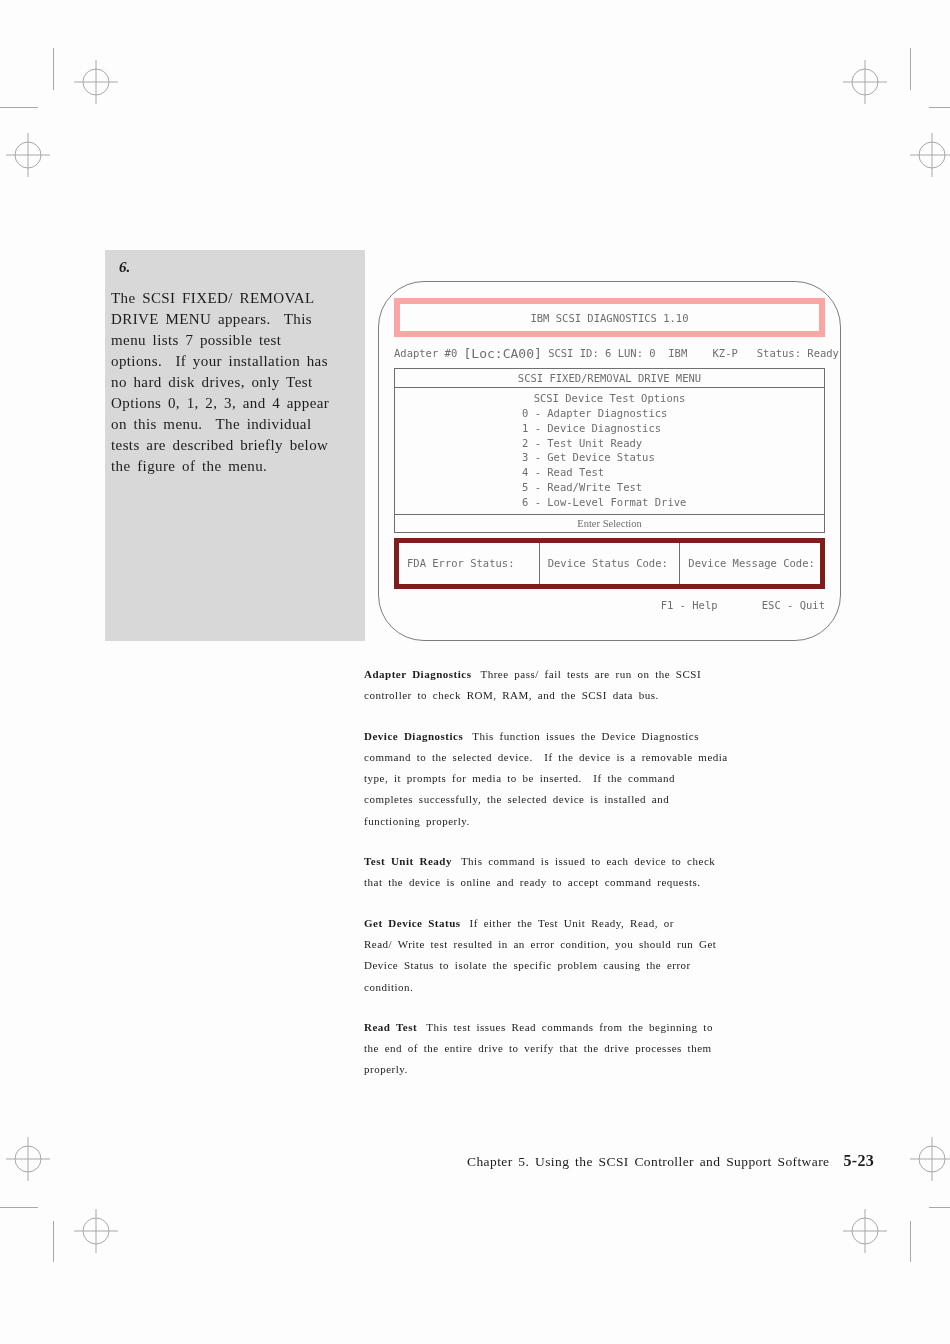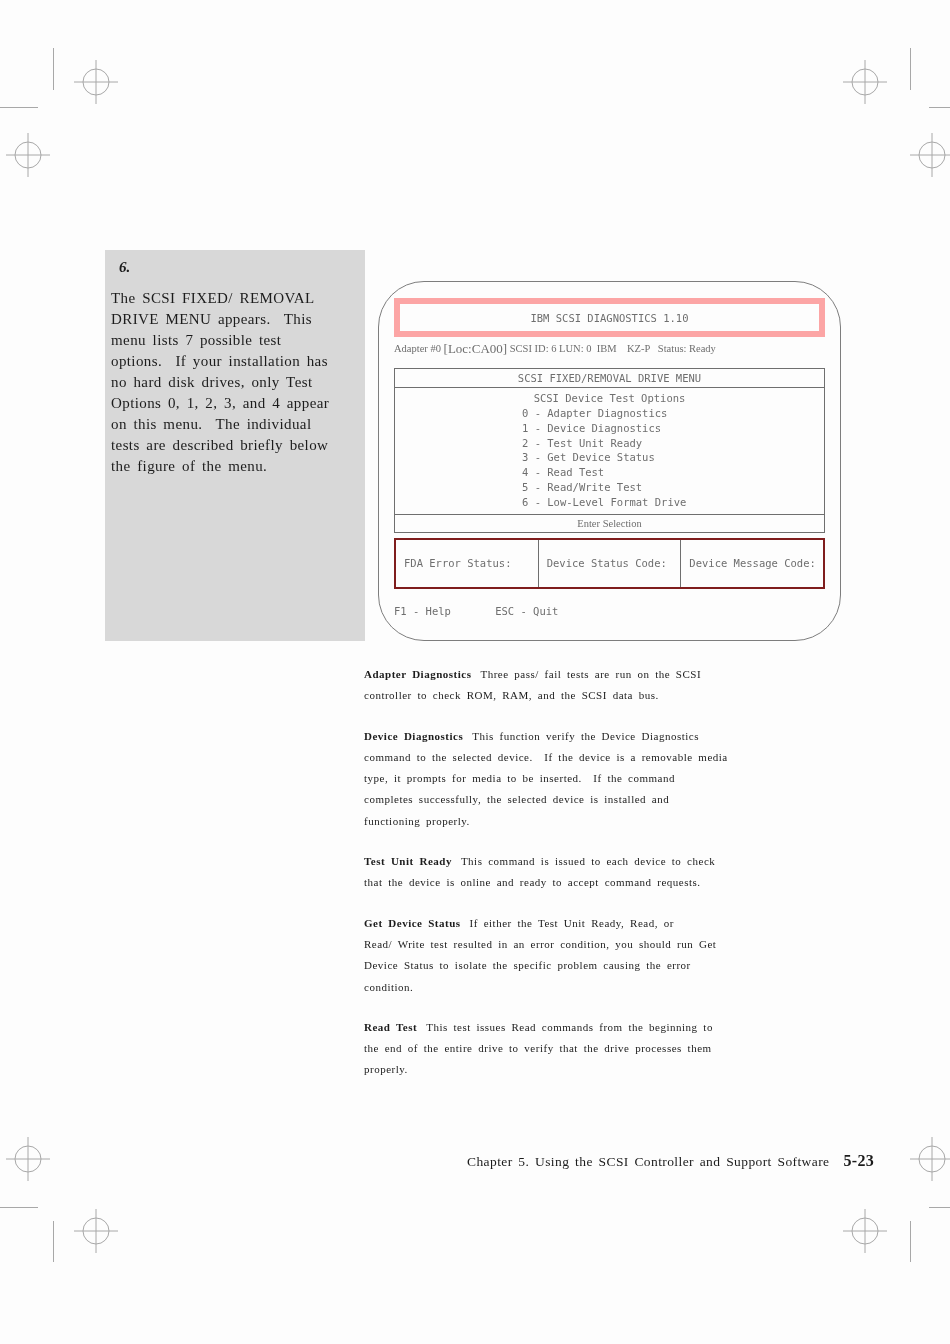--- a/index.html
+++ b/index.html
@@ -39,45 +39,45 @@
     position:absolute; left:378px; top:281px; width:463px; height:360px;
     border:1.5px solid #7d7d7d; border-radius:46px;
     font-family:"DejaVu Sans Mono", monospace;
     font-size:10.5px; color:#6e6e6e;
   }
   .t-inner { position:absolute; left:15px; right:15px; top:0; }
   .t-titlebox {
     margin-top:16px; height:39px; border:6px solid #fca5a5;
     display:flex; align-items:center; justify-content:center;
   }
-  .t-adapter { margin-top:6px; height:20px; line-height:12px; white-space:pre;font-family:Liberation Serif, serif; }
+  .t-adapter { margin-top:6px; height:20px; line-height:20px; white-space:pre; }
   .t-adapter .loc-bracket { font-size:13px; vertical-align:-1px; }
   .t-menubox { margin-top:5px; border:1px solid #6f6f6f; }
   .t-menuheader {
     height:19px; line-height:19px; text-align:center;
     border-bottom:1px solid #6f6f6f;
   }
   .t-options { padding:3px 0 4px 0; }
   .t-opt-title { text-align:center; height:15px; line-height:15px; }
   .t-optlist { padding-left:127px; }
   .t-option { height:14.8px; line-height:14.8px; white-space:pre; }
   .t-prompt {
     height:18px; line-height:18px; text-align:center;
     border-top:1px solid #6f6f6f;
     font-family:Liberation Serif, serif;
   }
   .t-statusrow {
-    margin-top:5px; height:51px; border:2px solid #7f1d1d; display:flex;
+    margin-top:5px; height:51px; border:5px solid #7f1d1d; display:flex;
   }
   .t-statuscell {
     flex:1; display:flex; align-items:center; padding-left:8px;
     border-right:1px solid #6f6f6f; white-space:pre;
   }
   .t-statuscell:last-child { border-right:none; }
-  .t-fkeys { margin-top:16px; text-align:left; white-space:pre; }
+  .t-fkeys { margin-top:10px; text-align:right; white-space:pre; }
 
   
   .descriptions {
     position:absolute; left:364px; top:664px; width:525px;
     font-size:11px; line-height:21.3px;
     letter-spacing:0.5px; word-spacing:2.5px;
   }
   .desc-para { margin-bottom:19px; }
   .desc-line { white-space:pre; }
   .desc-term { font-weight:bold; padding-right:9px; }
@@ -210,21 +210,21 @@
       <div class="t-fkeys">F1 - Help       ESC - Quit</div>
     </div>
   </div>
 
   <div class="descriptions">
     <div class="desc-para">
       <div class="desc-line"><span class="desc-term">Adapter Diagnostics</span><span>Three pass/ fail tests are run on the SCSI</span></div>
       <div class="desc-line">controller to check ROM, RAM, and the SCSI data bus.</div>
     </div>
     <div class="desc-para">
-      <div class="desc-line"><span class="desc-term">Device Diagnostics</span><span>This function verify the Device Diagnostics</span></div>
+      <div class="desc-line"><span class="desc-term">Device Diagnostics</span><span>This function issues the Device Diagnostics</span></div>
       <div class="desc-line">command to the selected device.  If the device is a removable media</div>
       <div class="desc-line">type, it prompts for media to be inserted.  If the command</div>
       <div class="desc-line">completes successfully, the selected device is installed and</div>
       <div class="desc-line">functioning properly.</div>
     </div>
     <div class="desc-para">
       <div class="desc-line"><span class="desc-term">Test Unit Ready</span><span>This command is issued to each device to check</span></div>
       <div class="desc-line">that the device is online and ready to accept command requests.</div>
     </div>
     <div class="desc-para">

